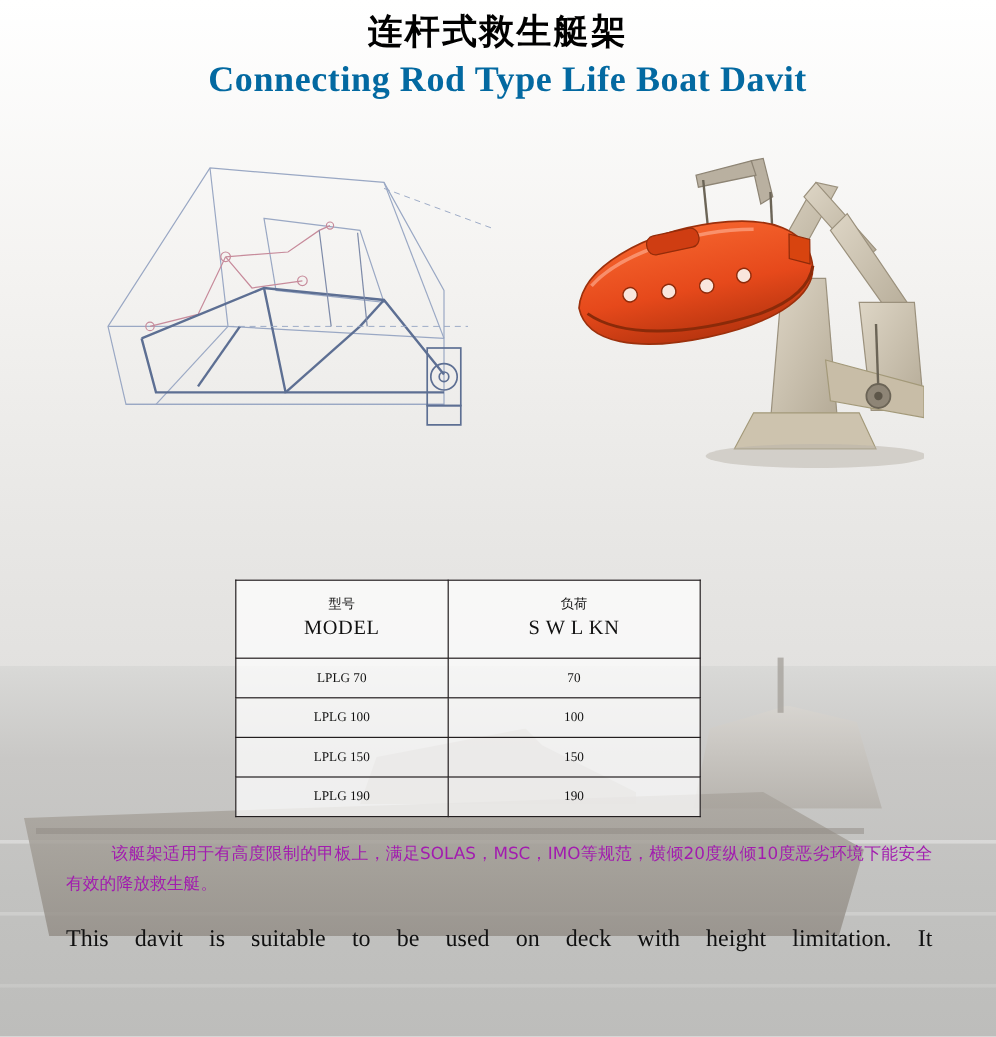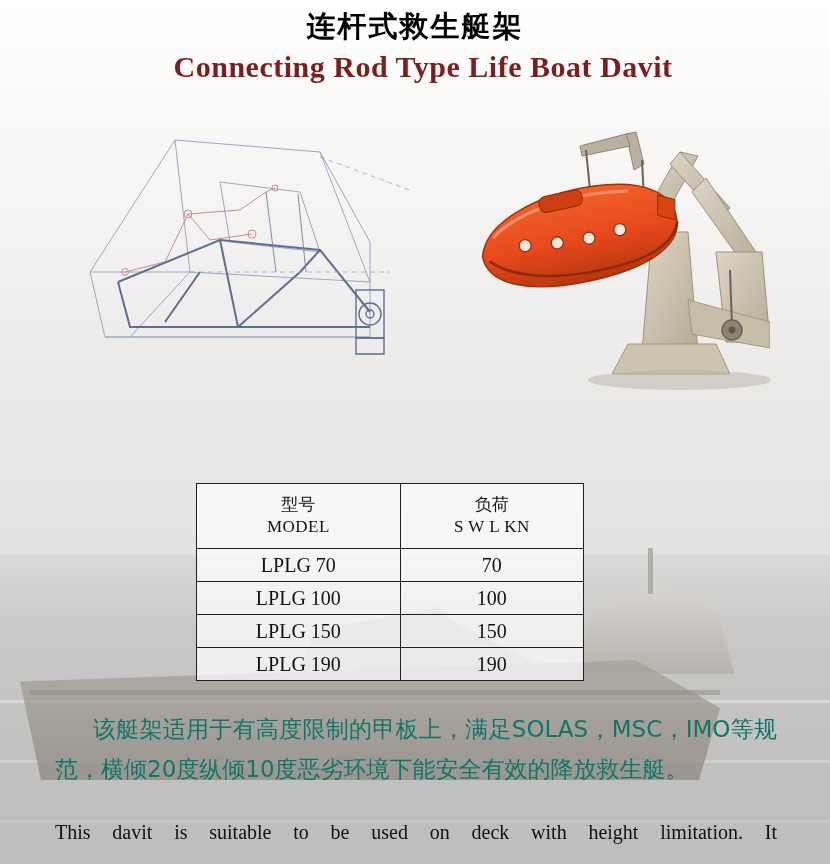--- a/index.html
+++ b/index.html
@@ -89,21 +89,21 @@
     letter-spacing: 2px;
     color: #000000;
     padding-top: 8px;
     line-height: 1.25;
   }
   .title-en {
     text-align: center;
     font-family: "Liberation Serif", serif;
     font-weight: bold;
     font-size: 30px;
-    color: #7f1d1d;
+    color: #0369a1;
     margin-top: 6px;
     letter-spacing: .5px;
     padding-left: 16px;
   }
 
   
   .figures {
     position: relative;
     height: 300px;
     margin-top: 28px;
@@ -132,56 +132,56 @@
   }
   table.spec {
     border-collapse: collapse;
     width: 388px;
     background: rgba(255,255,255,.72);
   }
   table.spec td {
     border: 1px solid #231f20;
     text-align: center;
     font-family: "Liberation Serif", serif;
-    font-size: 20px;
+    font-size: 11px;
     color: #111;
     padding: 3px 2px;
     height: 26px;
   }
   table.spec td.head {
     height: 56px;
     font-size: 18px;
     line-height: 1.35;
     padding: 4px 2px;
   }
   .head-cn {
     display: block;
     font-family: "DejaVu Sans", sans-serif;
-    font-size: 17px;
+    font-size: 11px;
     font-weight: normal;
   }
   .head-en {
     display: block;
     font-family: "Liberation Serif", serif;
     font-size: 17px;
     letter-spacing: .5px;
   }
 
   
   .desc {
     position: absolute;
     left: 55px;
     top: 686px;
     width: 722px;
   }
   .desc-cn {
     font-family: "DejaVu Sans", sans-serif;
-    font-size: 23px;
+    font-size: 14px;
     line-height: 1.75;
-    color: #0f766e;
+    color: #a21caf;
     text-align: justify;
     text-indent: 38px;
   }
   .desc-en {
     font-family: "Liberation Serif", serif;
     font-size: 20px;
     line-height: 1.9;
     color: #111;
     text-align: justify;
     text-align-last: justify;

